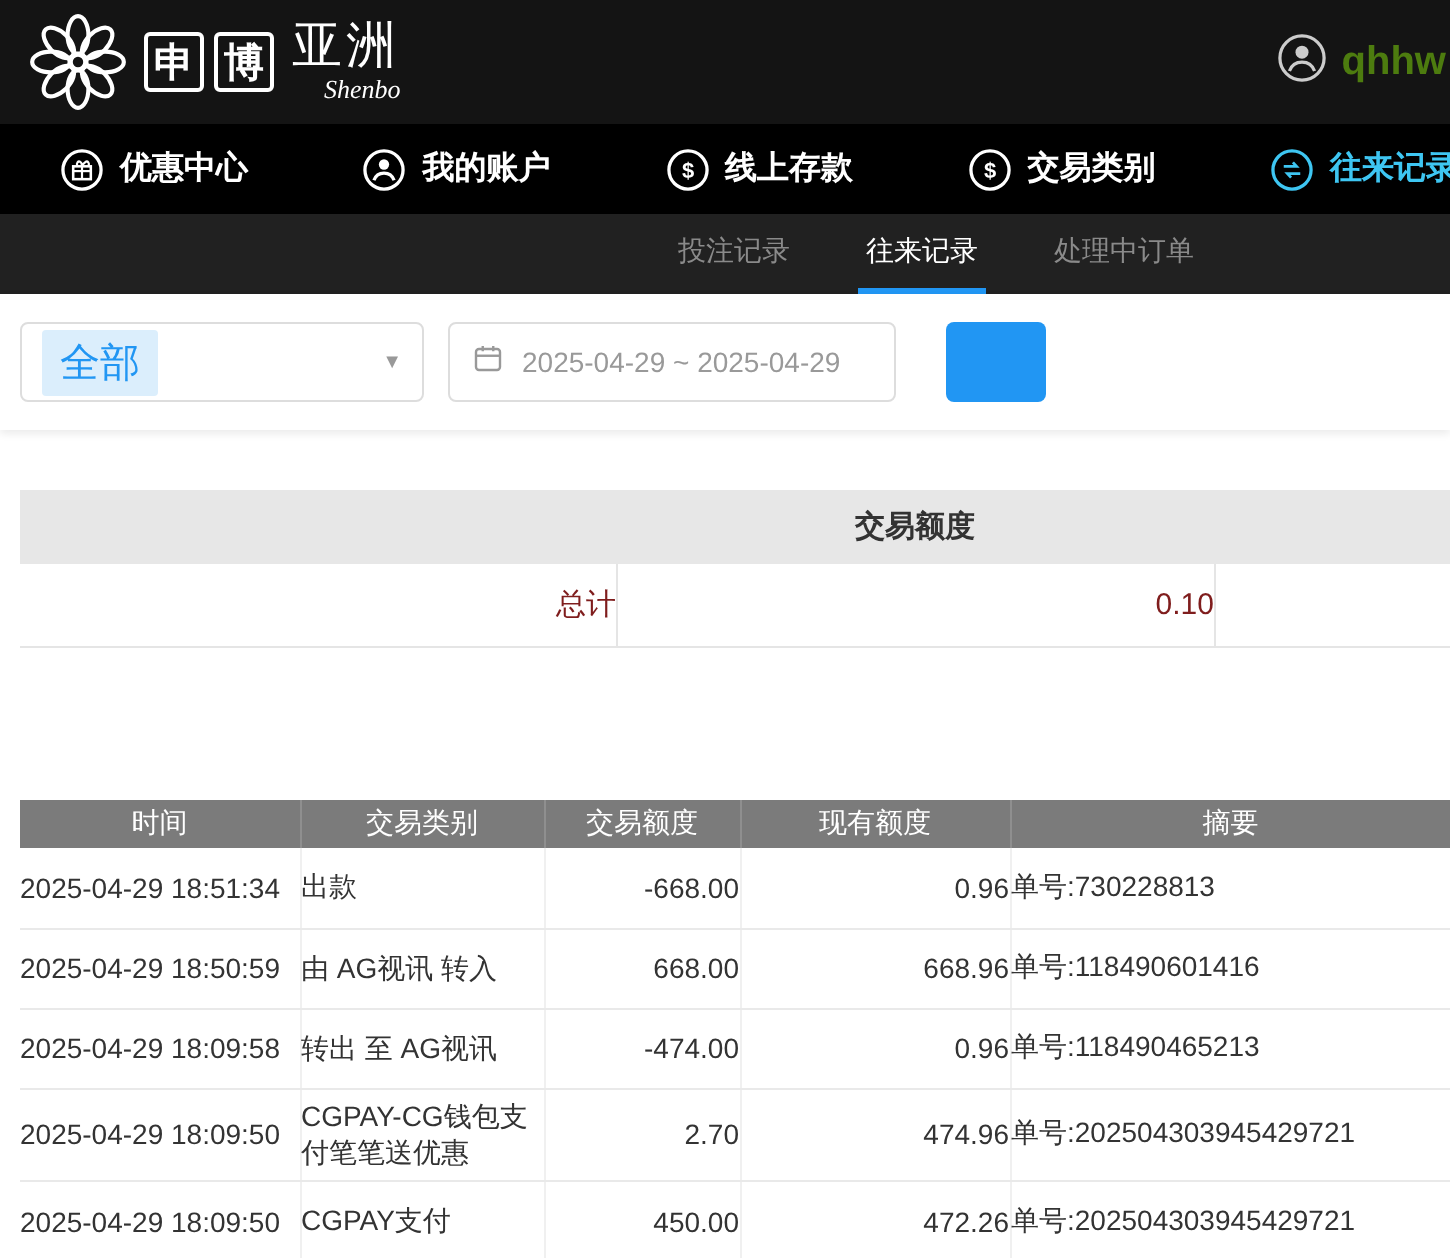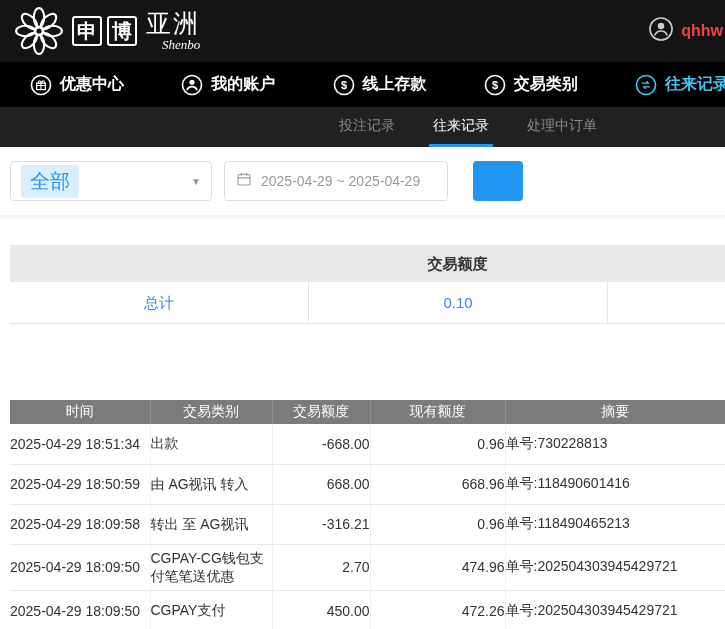--- a/index.html
+++ b/index.html
@@ -13,21 +13,21 @@
   .brand { display:flex; align-items:center; }
   .flower { margin-right:8px; display:flex; }
   .brand-box { width:30px; height:30px; border:2px solid #fff; border-radius:3px;
                color:#fff; font-size:20px; font-weight:bold; display:flex;
                align-items:center; justify-content:center; margin-right:5px; }
   .brand-cn { display:flex; flex-direction:column; margin-left:4px; line-height:1; }
   .brand-cn .region { color:#fff; font-size:25px; font-weight:500; letter-spacing:2px; }
   .brand-cn .subtitle { color:#fff; font-size:13px; font-style:italic;
                         font-family:"Liberation Serif", serif; margin-top:2px; margin-left:16px; }
   .userarea { display:flex; align-items:center; gap:7px; margin-right:-4px; }
-  .username { color:#ef4444; font-size:16px; font-weight:bold; white-space:nowrap; }
+  .username { color:#4d7c0f; font-size:20px; font-weight:bold; white-space:nowrap; }
 
   
   .mainnav { height:45px; background:#000; display:flex; align-items:center;
              justify-content:space-between; padding:0 0 0 30px; }
   .nav-item { display:flex; align-items:center; gap:8px; color:#fff; font-size:16px;
               font-weight:bold; white-space:nowrap; cursor:pointer; }
   .nav-item.active { color:#3ec6f2; margin-right:-4px; }
   .nav-item svg { display:block; }
 
   
@@ -57,22 +57,22 @@
   .qbtn.active { border-color:#2196f3; color:#2196f3; position:relative; z-index:1; }
   .searchbtn { height:40px; width:50px; background:#2196f3; border:none; border-radius:4px;
                margin-left:13px; cursor:pointer; flex:0 0 auto; }
 
   
   .summary-wrap { margin:30px 0 0 10px; width:715px; overflow:hidden; }
   .summary { width:895px; }
   .summary-header { height:37px; line-height:37px; background:#e7e7e7; color:#333;
                     font-size:15px; font-weight:bold; text-align:center; }
   .summary-row { display:flex; border-bottom:1px solid #e5e5e5; background:#fff; }
-  .summary-cell { flex:0 0 299px; height:41px; line-height:41px; text-align:center;
-                  font-size:15px; color:#3b82f6; border-right:1px solid #e5e5e5; }
+  .summary-cell { flex:0 0 299px; height:41px; line-height:41px; text-align:right;
+                  font-size:15px; color:#7f1d1d; border-right:1px solid #e5e5e5; }
   .summary-cell:last-child { border-right:none; }
 
   
   .records-wrap { margin:76px 0 0 10px; width:715px; }
   table.records { width:715px; border-collapse:collapse; table-layout:fixed; }
   table.records thead th { background:#7b7b7b; color:#fff; font-size:14px; font-weight:normal;
                            height:24px; border-right:1px solid #8f8f8f; }
   table.records thead th:last-child { border-right:none; }
   table.records tbody td { height:40px; font-size:14px; color:#333;
                            border-bottom:1px solid #e9e9e9; border-right:1px solid #f0f0f0;
@@ -258,21 +258,21 @@
         <tr>
           <td class="c-time">2025-04-29 18:50:59</td>
           <td class="c-type">由 AG视讯 转入</td>
           <td class="c-amount">668.00</td>
           <td class="c-bal">668.96</td>
           <td class="c-memo">单号:118490601416</td>
         </tr>
         <tr>
           <td class="c-time">2025-04-29 18:09:58</td>
           <td class="c-type">转出 至 AG视讯</td>
-          <td class="c-amount">-316.21</td>
+          <td class="c-amount">-474.00</td>
           <td class="c-bal">0.96</td>
           <td class="c-memo">单号:118490465213</td>
         </tr>
         <tr>
           <td class="c-time">2025-04-29 18:09:50</td>
           <td class="c-type">CGPAY-CG钱包支付笔笔送优惠</td>
           <td class="c-amount">2.70</td>
           <td class="c-bal">474.96</td>
           <td class="c-memo">单号:202504303945429721</td>
         </tr>

